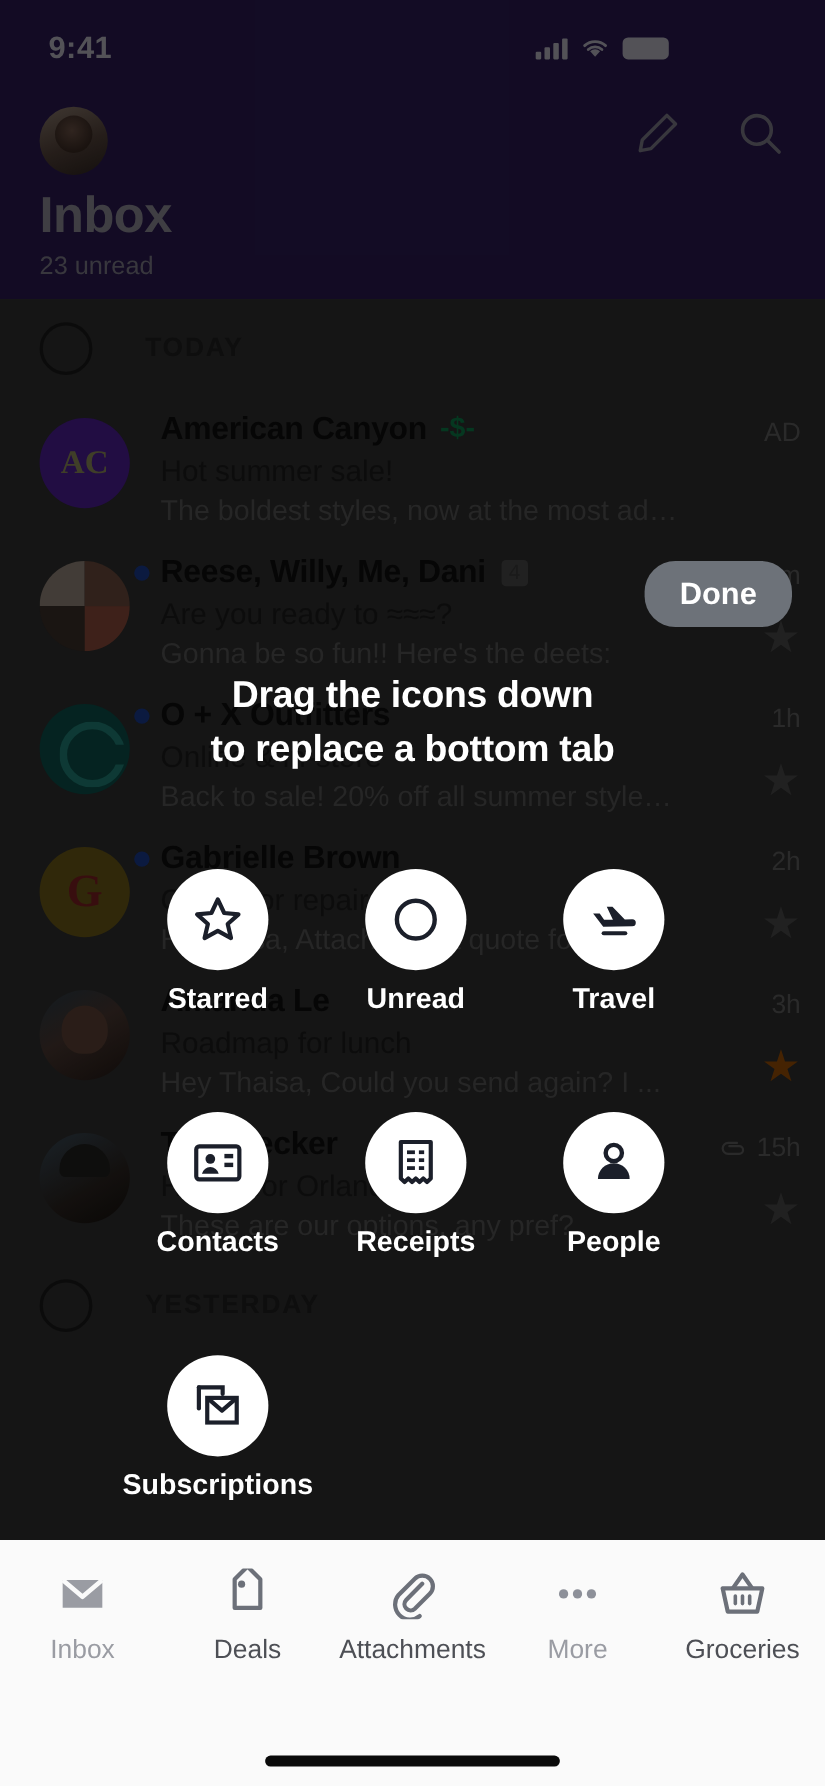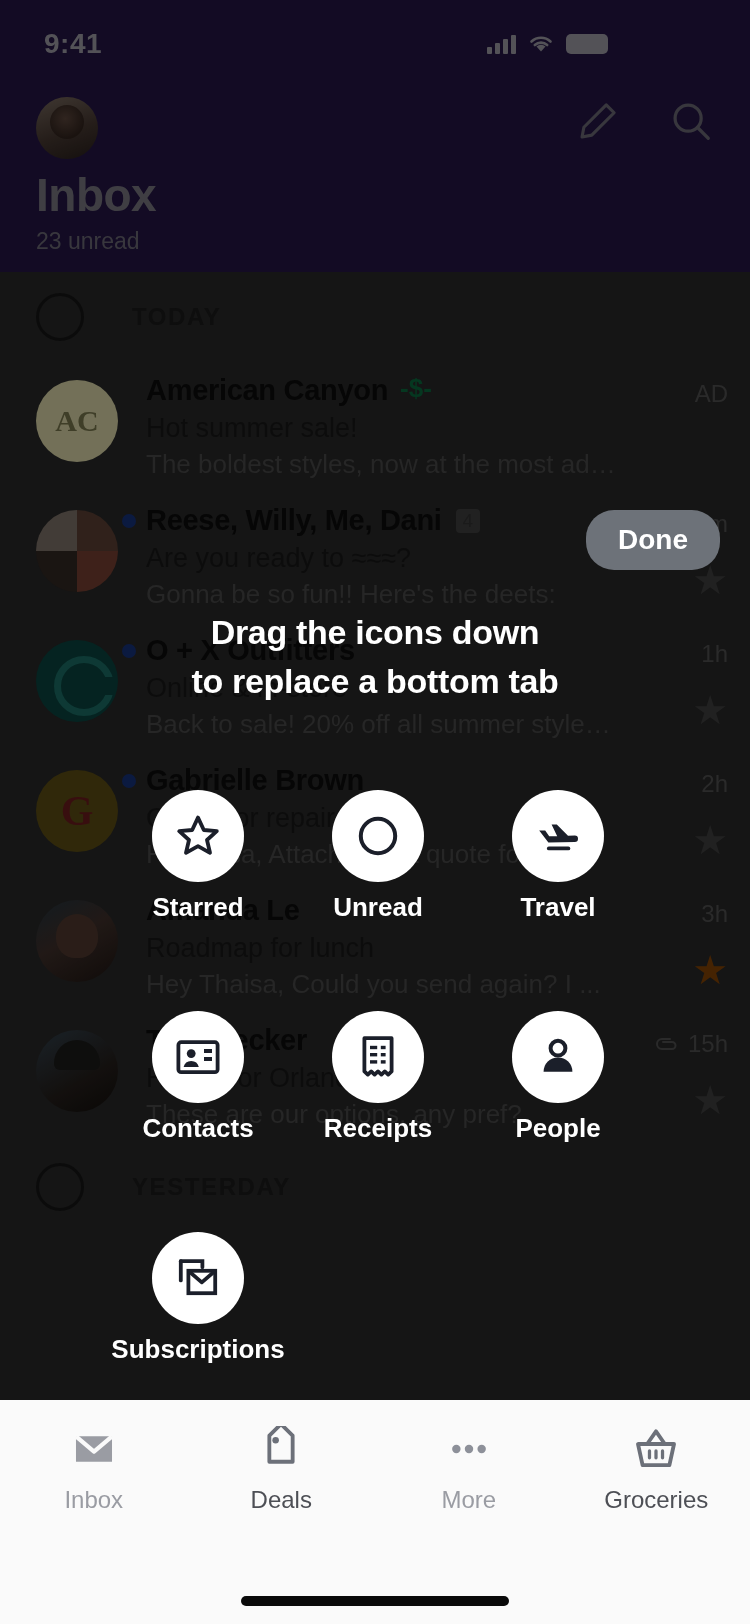--- a/index.html
+++ b/index.html
@@ -124,21 +124,21 @@
   .star { font-size: 40px; color: #4a4a4a; margin-top: 22px; line-height: 1; }
   .star.on { color: #9a4f06; }
   .ad-tag { font-size: 24px; color: #5e5e5e; margin-top: 6px; }
 
   .sparkle {
     display: inline-block; margin-left: 12px; color: #0d7a47;
     font-size: 26px; font-weight: bold; position: relative; top: -2px;
   }
 
   
-  .av-ac { background: #fef9c3; display:flex; align-items:center; justify-content:center;
+  .av-ac { background: #4c1d95; display:flex; align-items:center; justify-content:center;
            font-size: 30px; font-weight: bold; color: #8d8a5a; font-family:"Liberation Serif",serif;}
   .av-grid { display: grid; grid-template-columns: 1fr 1fr; grid-template-rows: 1fr 1fr; }
   .av-grid span { display: block; }
   .av-oxo { background: #0c4f49; position: relative; }
   .av-oxo::after{
     content:""; position:absolute; left:18px; top:16px; width:46px; height:46px;
     border-radius:50%; border:7px solid #1f7e75;
     clip-path: polygon(0 0,100% 0,100% 35%,50% 35%,50% 65%,100% 65%,100% 100%,0 100%);
   }
   .av-gb { background:#6b5a18; display:flex;align-items:center;justify-content:center;
@@ -472,20 +472,26 @@
     </div>
 
     <div class="tab">
       <svg viewBox="0 0 24 24">
         <path d="M12.6 2.8 H21.2 V11.4 L11.6 21 L3 12.4 Z" fill="none" stroke="#6c7079" stroke-width="2" stroke-linejoin="round" transform="rotate(-45 12 12)"></path>
         <circle cx="9.2" cy="7.4" r="1.7" fill="#6c7079"></circle>
       </svg>
       <div class="tab-label">Deals</div>
     </div>
 
+    <div class="tab">
+      <svg viewBox="0 0 24 24">
+        <path d="M16.6 7.2 L9 14.9 a2.9 2.9 0 0 0 4.1 4.1 l7.1-7.1 a5 5 0 0 0-7.1-7.1 L5.4 12.5 a7.1 7.1 0 0 0 10 10" fill="none" stroke="#6c7079" stroke-width="2" stroke-linecap="round"></path>
+      </svg>
+      <div class="tab-label">Attachments</div>
+    </div>
 
     <div class="tab inactive">
       <svg viewBox="0 0 24 24">
         <circle cx="5.4" cy="12" r="2.2" fill="#8d9099"></circle>
         <circle cx="12" cy="12" r="2.2" fill="#8d9099"></circle>
         <circle cx="18.6" cy="12" r="2.2" fill="#8d9099"></circle>
       </svg>
       <div class="tab-label">More</div>
     </div>
 

